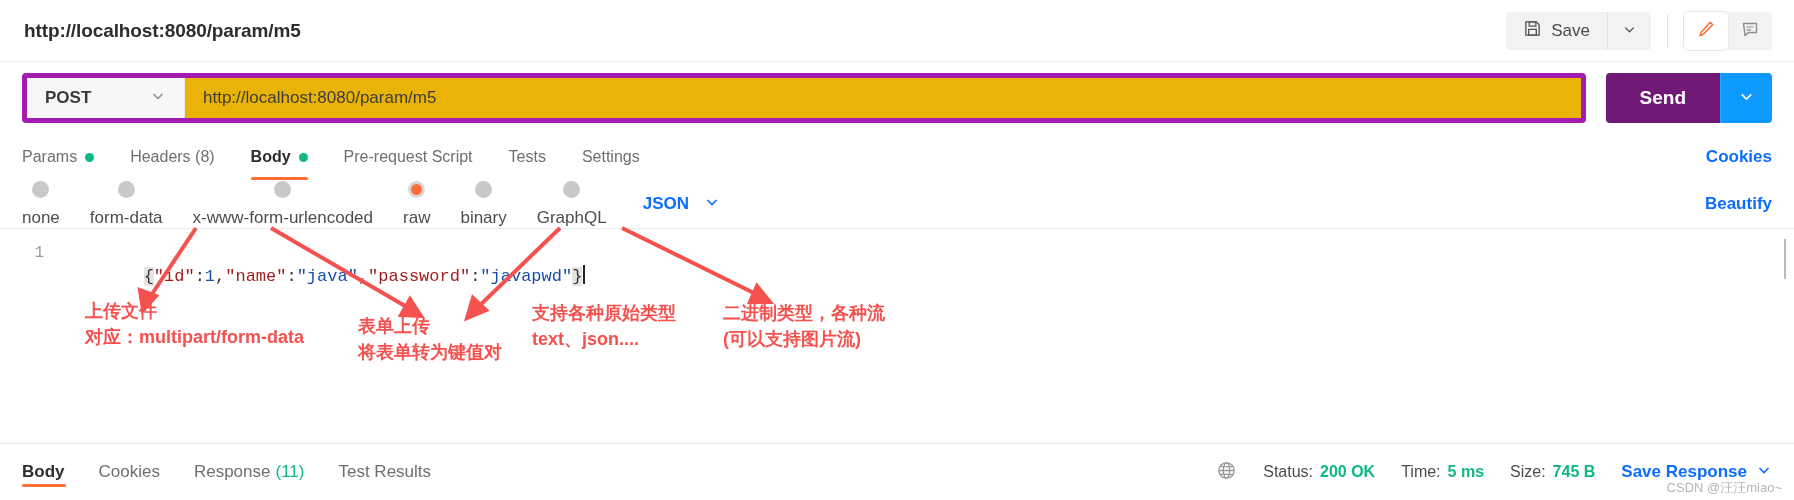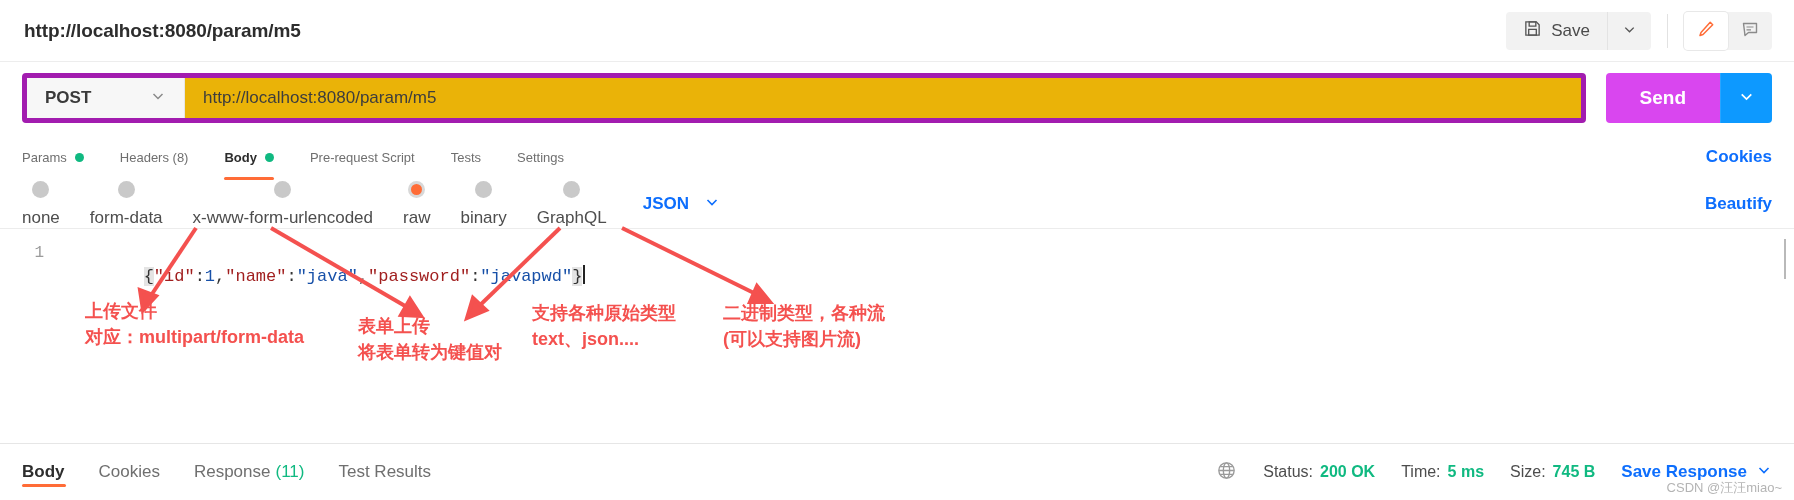--- a/index.html
+++ b/index.html
@@ -58,38 +58,38 @@
     width:158px; padding:0 18px; background:#f7f7f7;
     border-right:1px solid #e6e6e6; cursor:pointer;
   }
   .method-label { font-size:17px; font-weight:700; color:#3a3a3a; }
   .url-input {
     flex:1; border:none; outline:none; padding:0 18px;
     font-size:17px; color:#3d3d3d; font-family:inherit; background:transparent;
   }
   .send-group { display:flex; align-items:stretch; margin-left:20px; height:50px; }
   .send-btn {
-    background:#d946ef; color:#fff; border:none; border-radius:4px 0 0 4px;
+    background:#701a75; color:#fff; border:none; border-radius:4px 0 0 4px;
     padding:0 34px; font-size:19px; font-weight:700; cursor:pointer;
     font-family:inherit;
   }
   .send-caret {
     background:#0d99ff; border:none; border-left:1px solid #2aa5ff;
     border-radius:0 4px 4px 0; width:52px; cursor:pointer;
     display:flex; align-items:center; justify-content:center;
   }
 
   
   .tabrow {
     position:absolute; left:0; top:134px; width:1794px; height:46px;
     display:flex; align-items:center; padding:0 22px;
   }
   .tab {
     display:flex; align-items:center; gap:8px; height:46px;
-    margin-right:36px; cursor:pointer; font-size:13px; color:#6f6f6f;
+    margin-right:36px; cursor:pointer; font-size:16px; color:#6f6f6f;
     position:relative;
   }
   .tab.active { color:#2d2d2d; font-weight:700; }
   .tab.active::after {
     content:""; position:absolute; left:0; right:0; bottom:0;
     height:3px; background:#ff6c37; border-radius:2px;
   }
   .dot { width:9px; height:9px; border-radius:50%; background:#10b981; display:block; }
   .cookies-link {
     margin-left:auto; color:#0d6efd; font-size:17px; font-weight:700; cursor:pointer;

